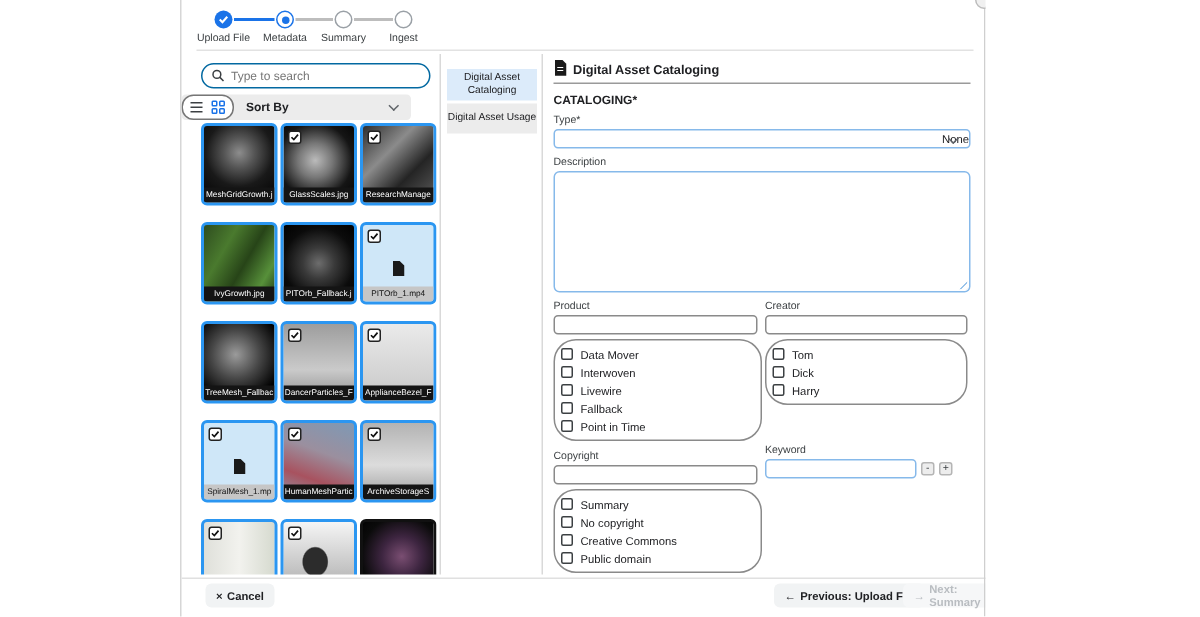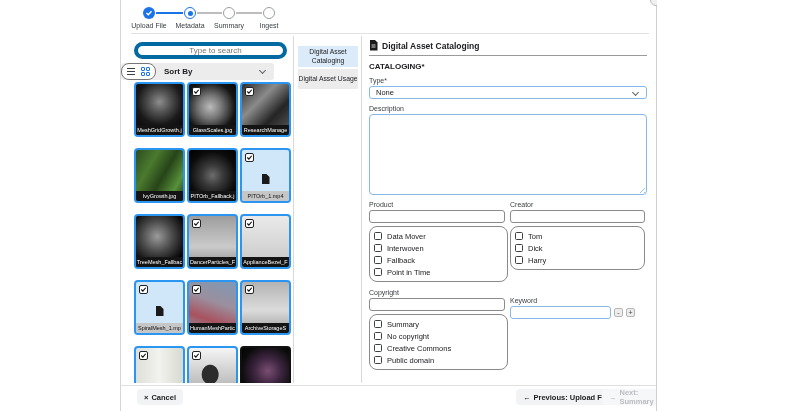--- a/index.html
+++ b/index.html
@@ -17,21 +17,21 @@
   .step-circle.active .dot { width:5px; height:5px; border-radius:50%; background:#1a73e8; }
   .step-circle.pending { background:#fff; border:1.5px solid #9aa0a6; }
   .connector { position:absolute; top:12px; height:1.5px; background:#bdbdbd; }
   .connector.done { background:#1a73e8; }
   .step-label { position:absolute; top:22px; width:48px; text-align:center;
     font-size:7px; color:#3c4043; }
   #hr-top { position:absolute; left:10px; top:33px; width:518px; height:1px; background:#e2e2e2; }
 
   
   #search { position:absolute; left:13px; top:42px; width:153px; height:17px;
-    border:4px solid #0369a1; border-radius:9px; display:flex; align-items:center; padding-left:6px;flex-direction:column; }
+    border:1px solid #0369a1; border-radius:9px; display:flex; align-items:center; padding-left:6px; }
   #search .ph { font-size:8px; color:#767676; margin-left:4px; }
   #sort-row { position:absolute; left:0; top:63px; width:153px; height:17px;
     background:#ececec; border-radius:3px; display:flex; align-items:center; }
   #view-toggle { width:35px; height:17px; background:#fff; border:1px solid #767676;
     border-radius:8px; display:flex; align-items:center; justify-content:space-evenly; }
   .bars { width:8px; height:7px; display:flex; flex-direction:column; justify-content:space-between; }
   .bars i { display:block; height:1.2px; background:#3c4043; }
   .gridic { width:9px; height:9px; display:grid; grid-template-columns:1fr 1fr; gap:1px; }
   .gridic i { border:1px solid #1a73e8; border-radius:1px; }
   #sort-label { font-size:8px; font-weight:bold; margin-left:8px; color:#202124; }
@@ -77,32 +77,32 @@
   .nav-item.active { background:#dcebfa; }
   .nav-item.idle { background:#ececec; }
 
   
   #form { position:absolute; left:248px; top:40px; width:278px; }
   #form-header { display:flex; align-items:center; gap:4px; font-size:8.5px; font-weight:bold; }
   #form-hr { margin-top:4px; height:1px; background:#9a9a9a; }
   .h-cat { margin-top:6px; font-size:8px; font-weight:bold; }
   .f-label { font-size:7px; color:#3c4043; margin-top:6px; }
   .select { position:relative; margin-top:2px; height:13px; border:1px solid #86b9ea; border-radius:3px;
-    font-size:7.5px; line-height:11px; padding-left:6px; background:#fff; }
+    font-size:7.5px; line-height:11px; padding-left:6px; background:#fff;text-align:right; }
   .select .chev { position:absolute; right:8px; top:3px; }
   #desc { position:relative; margin-top:2px; height:81px; border:1px solid #86b9ea; border-radius:4px; background:#fff; }
   #desc .resize { position:absolute; right:1px; bottom:1px; width:7px; height:7px;
     background:repeating-linear-gradient(135deg,#9bc4ea 0 1px,transparent 1px 3px);
     clip-path:polygon(100% 0,100% 100%,0 100%); }
   #cols { position:relative; margin-top:6px; height:180px; }
   .colL { position:absolute; left:0; width:139px; }
   .colR { position:absolute; left:141px; width:137px; }
   .tinput { margin-top:2px; height:13px; border:1px solid #8a8a8a; border-radius:3px; background:#fff; }
   .tinput.blue { border-color:#86b9ea; width:101px; }
-  .optbox { margin-top:3px; border:1px solid #8a8a8a; border-radius:8px; padding:3px 4px; background:#fff; }
+  .optbox { margin-top:3px; border:1px solid #8a8a8a; border-radius:15px; padding:3px 4px; background:#fff; }
   .opt { display:flex; align-items:center; gap:5px; height:12px; }
   .cb { width:8px; height:8px; border:1.2px solid #3c4043; border-radius:1.5px; background:#fff; flex:none; }
   .opt span.ol { font-size:7.5px; color:#202124; }
   .kw-row { display:flex; align-items:center; gap:3px; margin-top:2px; }
   .mini-btn { width:9px; height:9px; border:1px solid #b5b5b5; border-radius:2px; background:#ededed;
     font-size:7px; line-height:7px; text-align:center; color:#3c4043; }
 
   
   #hr-bottom { position:absolute; left:0; top:385px; width:537px; height:1px; background:#e0e0e0; }
   .btn { position:absolute; top:389px; height:16px; background:#f1f3f4; border-radius:4px;
@@ -300,20 +300,24 @@
           <label class="opt">
               <span class="cb"></span>
               <span class="ol">Data Mover</span>
             </label>
           <label class="opt">
               <span class="cb"></span>
               <span class="ol">Interwoven</span>
             </label>
           <label class="opt">
               <span class="cb"></span>
+              <span class="ol">Livewire</span>
+            </label>
+          <label class="opt">
+              <span class="cb"></span>
               <span class="ol">Fallback</span>
             </label>
           <label class="opt">
               <span class="cb"></span>
               <span class="ol">Point in Time</span>
             </label>
         </div>
 
         <div class="f-label" style="margin-top:7px">Copyright</div>
         <div class="tinput" style="width:136px"></div>

